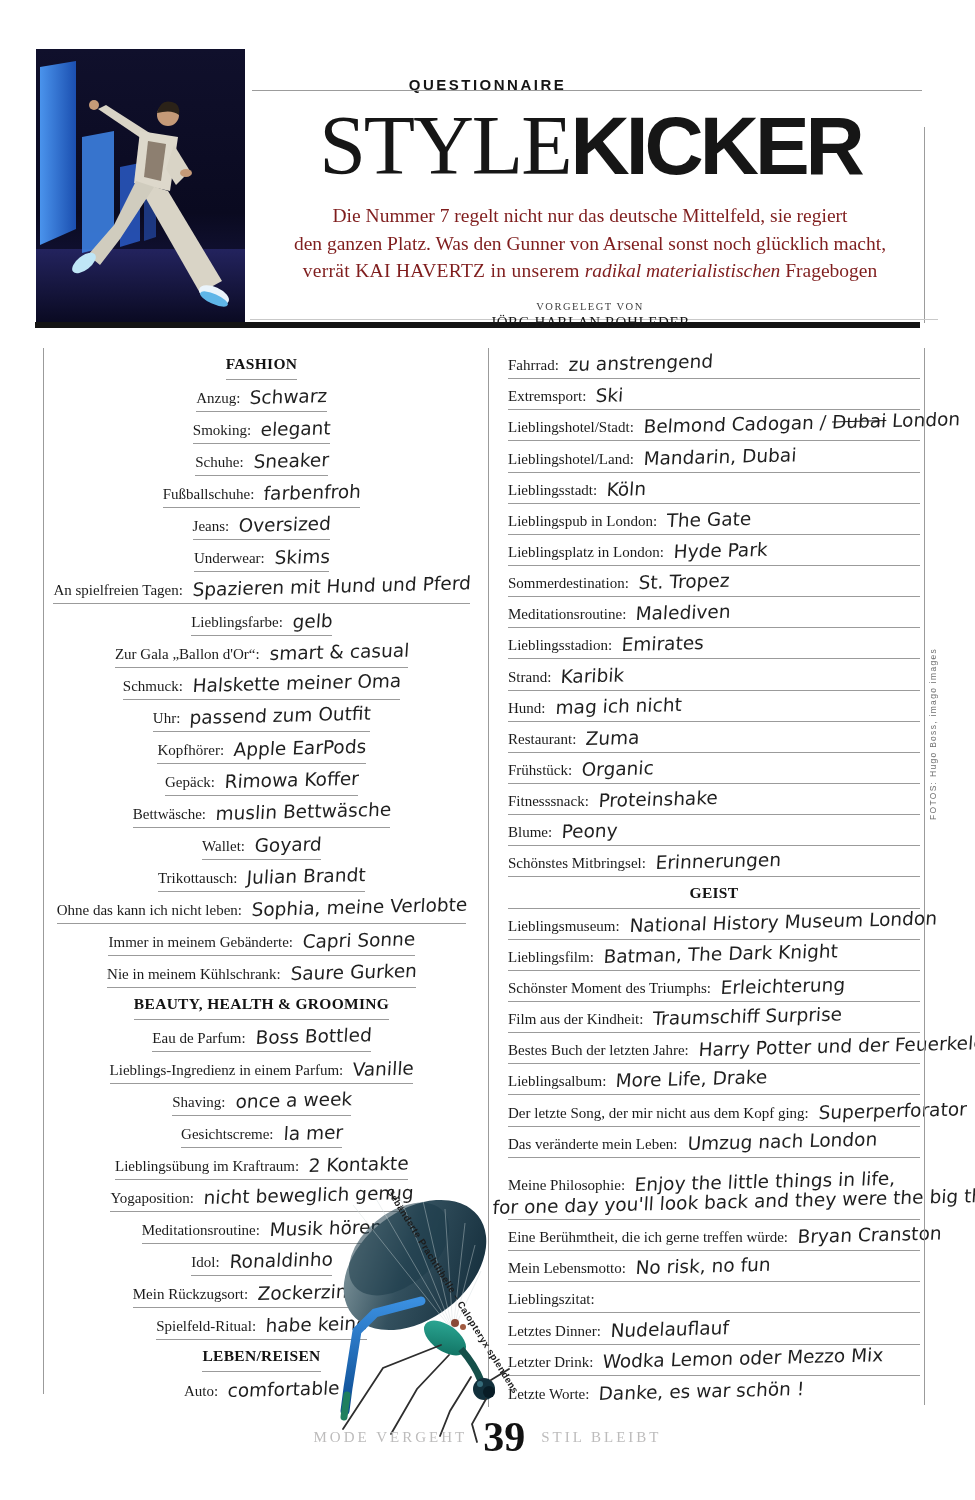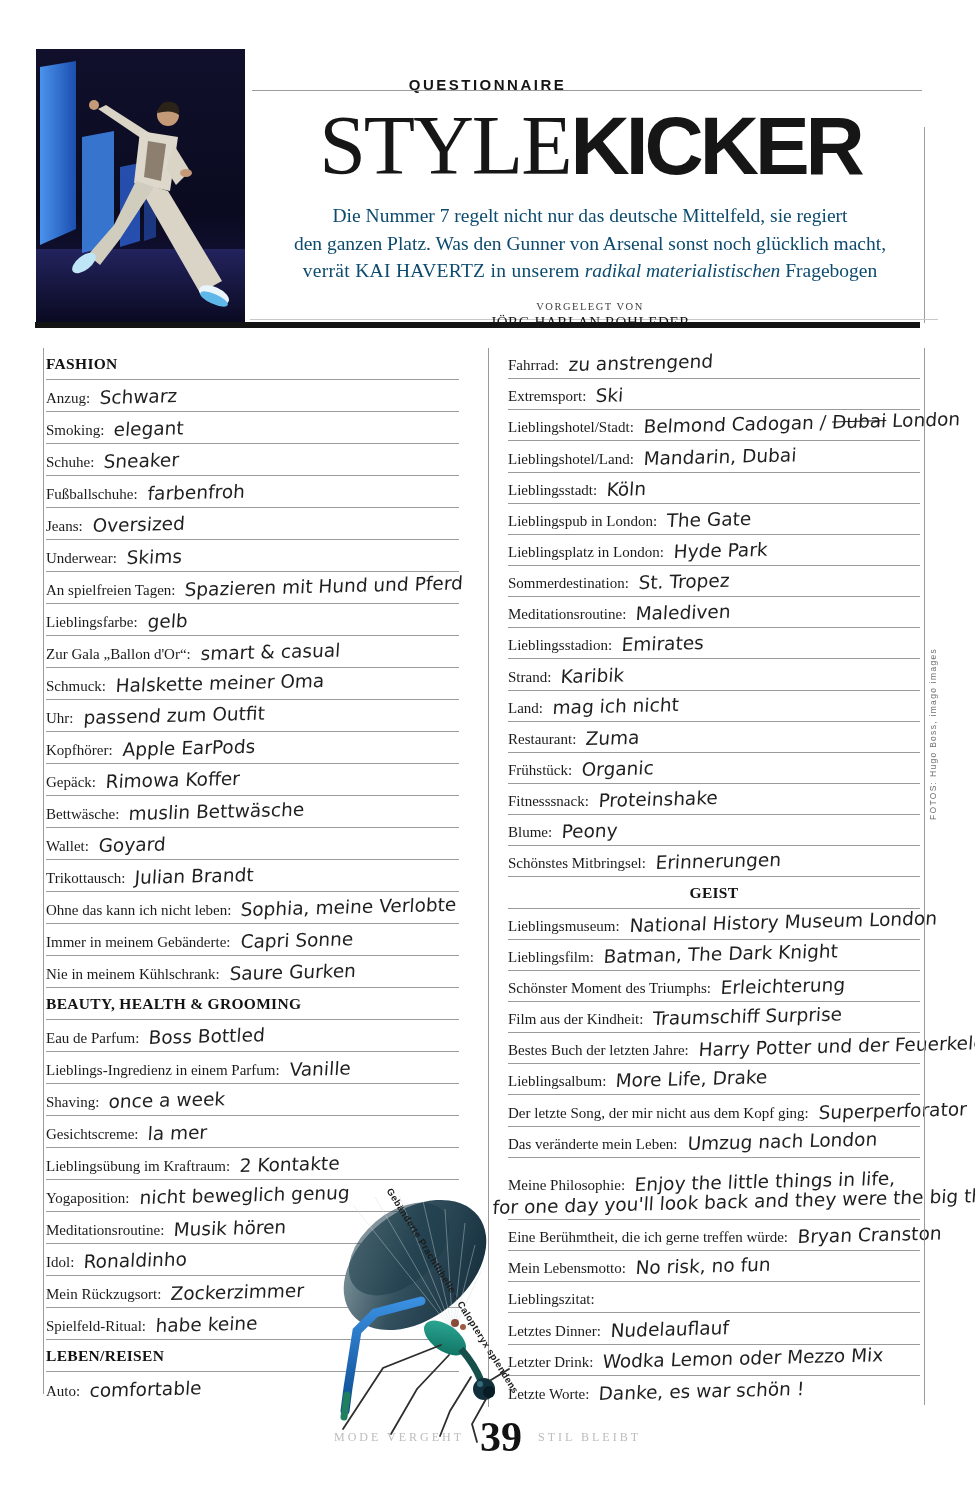--- a/index.html
+++ b/index.html
@@ -21,37 +21,37 @@
   .header-block{left:255px;top:104px;width:670px;text-align:center;}
   .main-title{line-height:1;white-space:nowrap;}
   .title-light{
     font-family:"Liberation Serif", serif;font-weight:400;
     font-size:84px;letter-spacing:-2px;color:#161616;
   }
   .title-bold{
     font-family:"Liberation Sans", sans-serif;font-weight:700;
     font-size:82px;letter-spacing:-4px;color:#161616;
   }
-  .intro{margin-top:14px;font-size:19.5px;line-height:1.42;color:#0c4a6e;}
+  .intro{margin-top:14px;font-size:19.5px;line-height:1.42;color:#7f1d1d;}
   .intro .caps{letter-spacing:.3px;}
   .intro .ital{font-style:italic;}
   .byline-label{
     margin-top:16px;font-family:Liberation Serif, serif;
     font-size:10.5px;letter-spacing:1.5px;color:#3d3d3d;
   }
   .byline-name{margin-top:2px;font-size:15px;letter-spacing:.6px;color:#171717;}
 
   
   .photo{left:36px;top:49px;width:209px;height:273px;background:#07071a;overflow:hidden;}
   .black-bar{left:35px;top:322px;width:885px;height:6px;background:#141414;}
   .photo-hairline{left:250px;top:319px;width:688px;height:1px;background:#c9c9c9;}
 
   
   .col{display:flex;flex-direction:column;}
-  .col-left{left:46px;top:348px;width:413px;}
+  .col-left{left:55px;top:348px;width:413px;align-items:center;}
   .col-right{left:508px;top:348px;width:412px;}
   .row{
     box-sizing:border-box;border-bottom:1px solid #9b9b9b;
     display:flex;flex-direction:column;justify-content:flex-end;
     padding-bottom:4px;overflow:visible;
   }
   .col-left .row{height:32px;}
   .col-right .row{height:31.15px;text-align:center;}
   .col-right .row.double{height:62.3px;}
   .row.last{border-bottom:none;}
@@ -86,21 +86,21 @@
   .insect-caption{
     left:394px;top:1186px;transform:rotate(58deg);transform-origin:0 0;
     font-family:"Liberation Sans", sans-serif;font-size:9.5px;font-weight:600;
     letter-spacing:.4px;color:#1c1c1c;white-space:nowrap;
   }
   .footer{
     left:0;top:1416px;width:975px;display:flex;align-items:center;
     justify-content:center;gap:16px;
   }
   .footer .side{
-    font-size:12px;letter-spacing:3px;color:#bdbcbc;
+    font-size:15px;letter-spacing:3px;color:#bdbcbc;
   }
   .page-number{font-size:42px;font-weight:bold;color:#121212;line-height:1;}
 </style>
 </head>
 <body>
 
 <div class="abs kicker-label">QUESTIONNAIRE</div>
 <div class="abs header-rule"></div>
 <div class="abs header-vline"></div>
 
@@ -412,21 +412,21 @@
       </div>
     </div>
     <div class="row">
       <div class="row-line">
         <span class="q-label">Strand:</span>
         <span class="answer">Karibik</span>
       </div>
     </div>
     <div class="row">
       <div class="row-line">
-        <span class="q-label">Land:</span>
+        <span class="q-label">Hund:</span>
         <span class="answer">mag ich nicht</span>
       </div>
     </div>
     <div class="row">
       <div class="row-line">
         <span class="q-label">Restaurant:</span>
         <span class="answer">Zuma</span>
       </div>
     </div>
     <div class="row">

